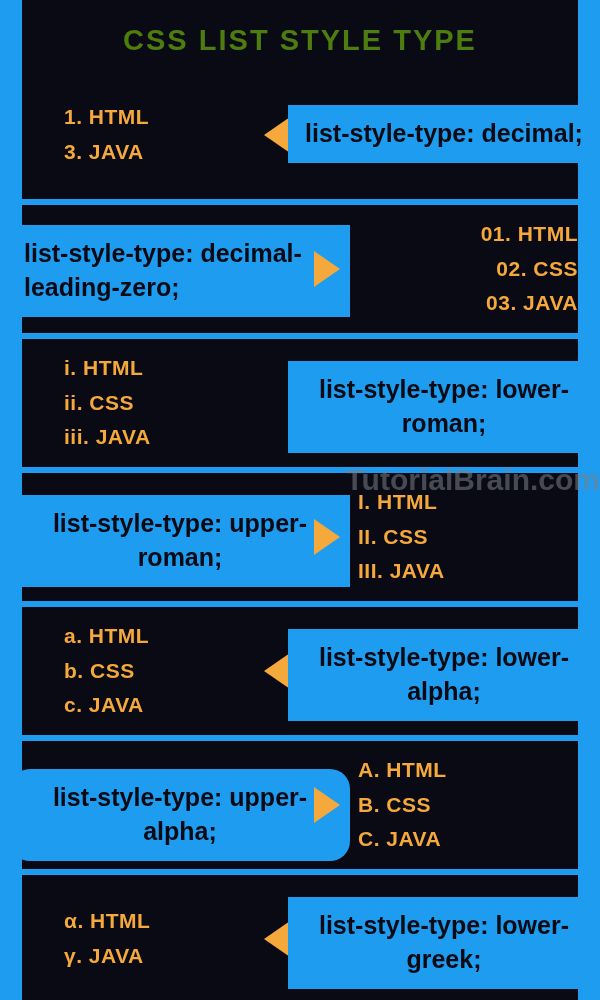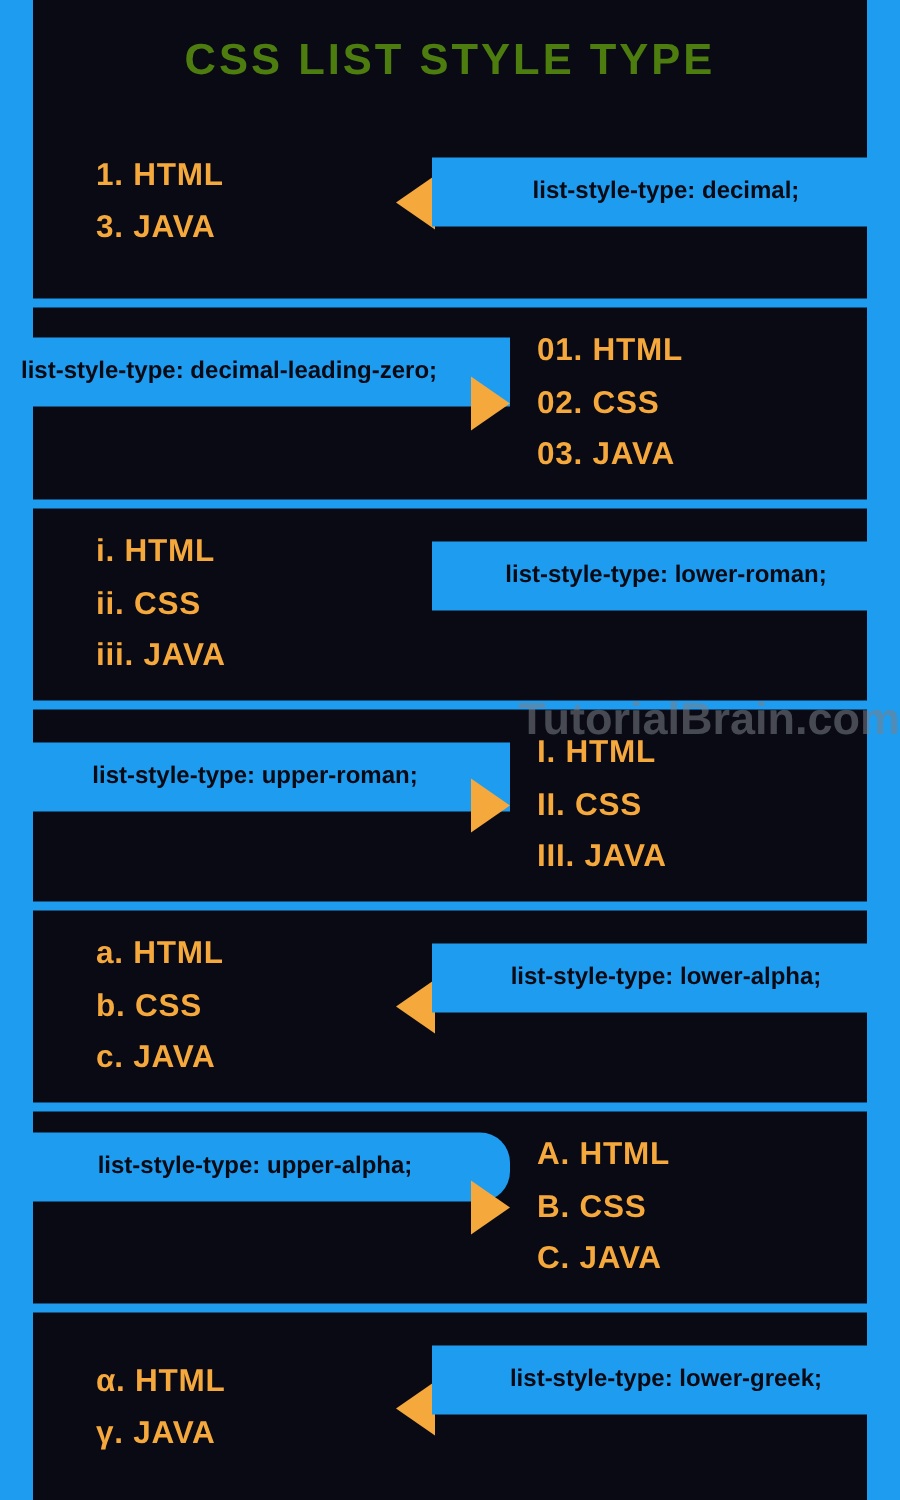--- a/index.html
+++ b/index.html
@@ -39,24 +39,25 @@
   line-height: 1.65;
   letter-spacing: 0.5px;
 }
 .list-block.indent { padding-left: 58px; }
 .list-block .li { white-space: pre; }
 .label-box {
   position: absolute;
   background: #1e9cf0;
   color: #0a0a14;
   font-weight: 700;
-  font-size: 16px;
+  font-size: 25px;
   line-height: 1.35;
   padding: 12px 14px;
   text-align: center;
+  margin-left: 10px;
 }
 .label-right { right: -22px; width: 312px; }
 .label-left  { left: -22px;  width: 340px; }
 .arrow {
   position: absolute;
   width: 0; height: 0;
   border-top: 18px solid transparent;
   border-bottom: 18px solid transparent;
 }
 .arrow-left  { border-right: 26px solid #f5a83c; }
@@ -91,21 +92,21 @@
       <div class="li">3. JAVA</div>
     </div>
     <div class="arrow arrow-left" style="left:242px;"></div>
     <div class="label-box label-right" style="top:34px;">list-style-type: decimal;</div>
   </div>
   <div class="divider"></div>
 
   <div class="row">
     <div class="label-box label-left" style="top:20px; text-align:left;">list-style-type: decimal-leading-zero;</div>
     <div class="arrow arrow-right" style="left:292px;"></div>
-    <div class="list-block indent" style="margin-left:50%;">
+    <div class="list-block indent" style="margin-left:50%;text-align:right;">
       <div class="li">01. HTML</div>
       <div class="li">02. CSS</div>
       <div class="li">03. JAVA</div>
     </div>
   </div>
   <div class="divider"></div>
 
   <div class="row">
     <div class="list-block">
       <div class="li">i. HTML</div>
@@ -132,21 +133,21 @@
       <div class="li">a. HTML</div>
       <div class="li">b. CSS</div>
       <div class="li">c. JAVA</div>
     </div>
     <div class="arrow arrow-left" style="left:242px;"></div>
     <div class="label-box label-right" style="top:22px;">list-style-type: lower-alpha;</div>
   </div>
   <div class="divider"></div>
 
   <div class="row">
-    <div class="label-box label-left" style="top:14px;border-radius:20px;">list-style-type: upper-alpha;</div>
+    <div class="label-box label-left" style="top:28px;border-radius:20px;">list-style-type: upper-alpha;</div>
     <div class="arrow arrow-right" style="left:292px;"></div>
     <div class="list-block indent" style="margin-left:50%;">
       <div class="li">A. HTML</div>
       <div class="li">B. CSS</div>
       <div class="li">C. JAVA</div>
     </div>
   </div>
   <div class="divider"></div>
 
   <div class="row">

